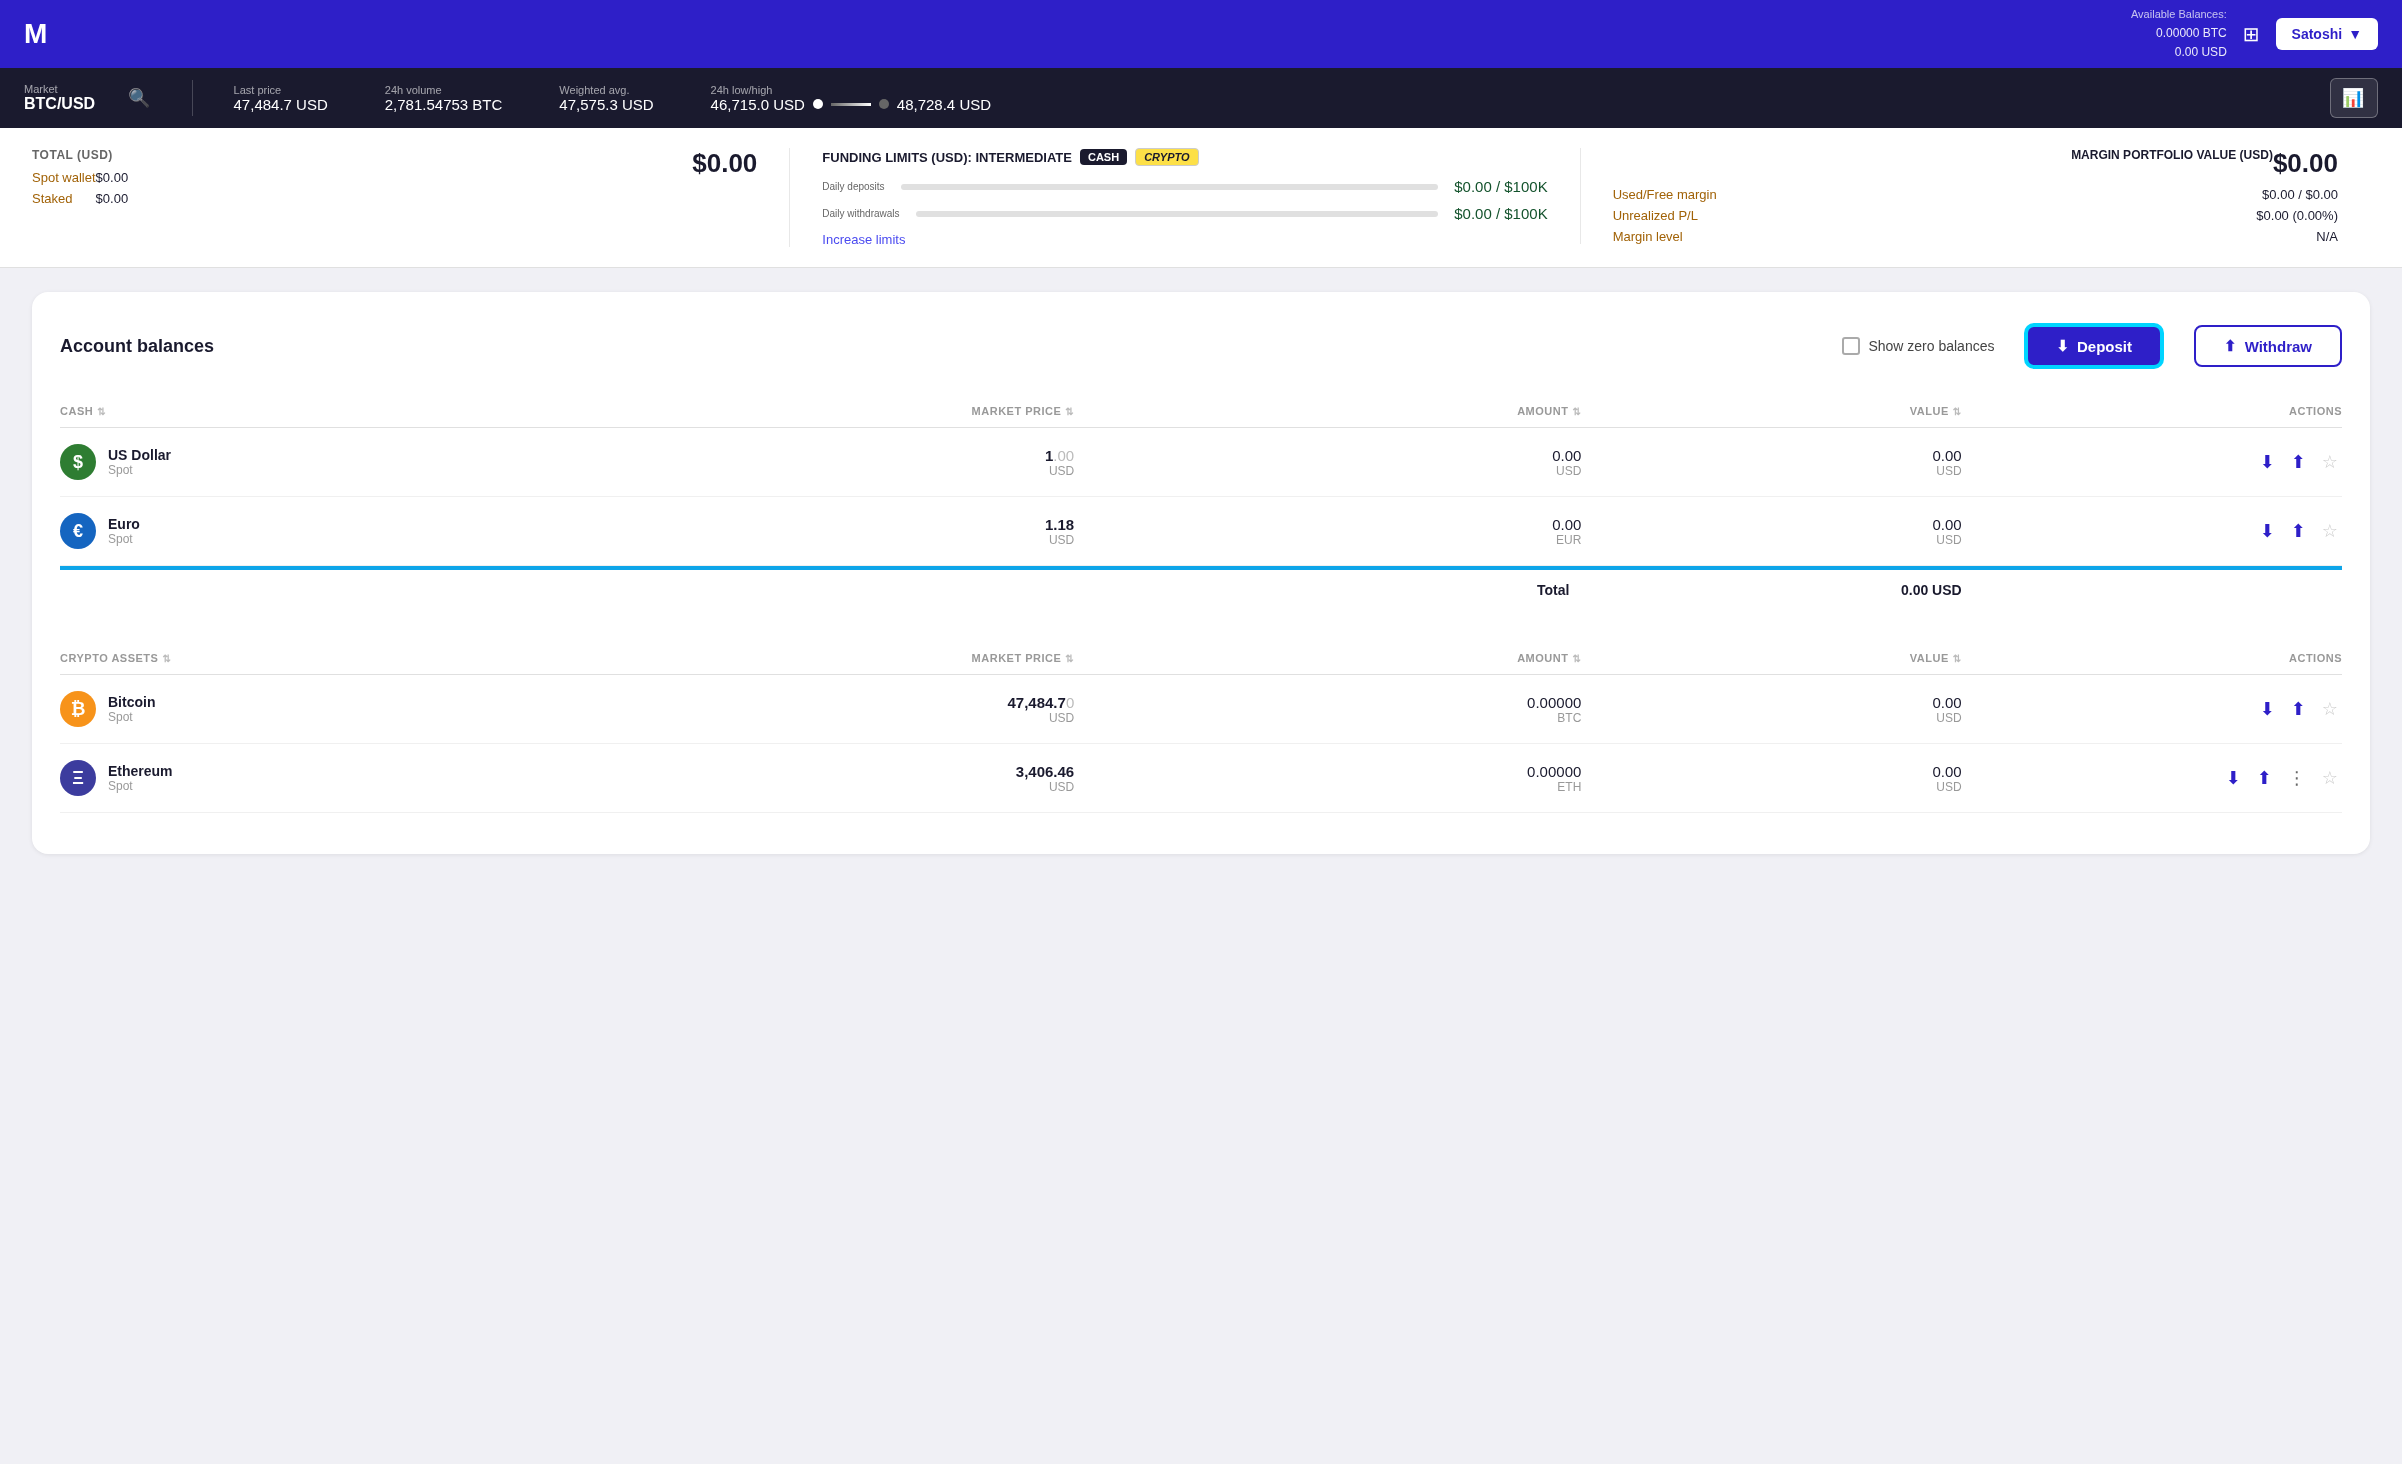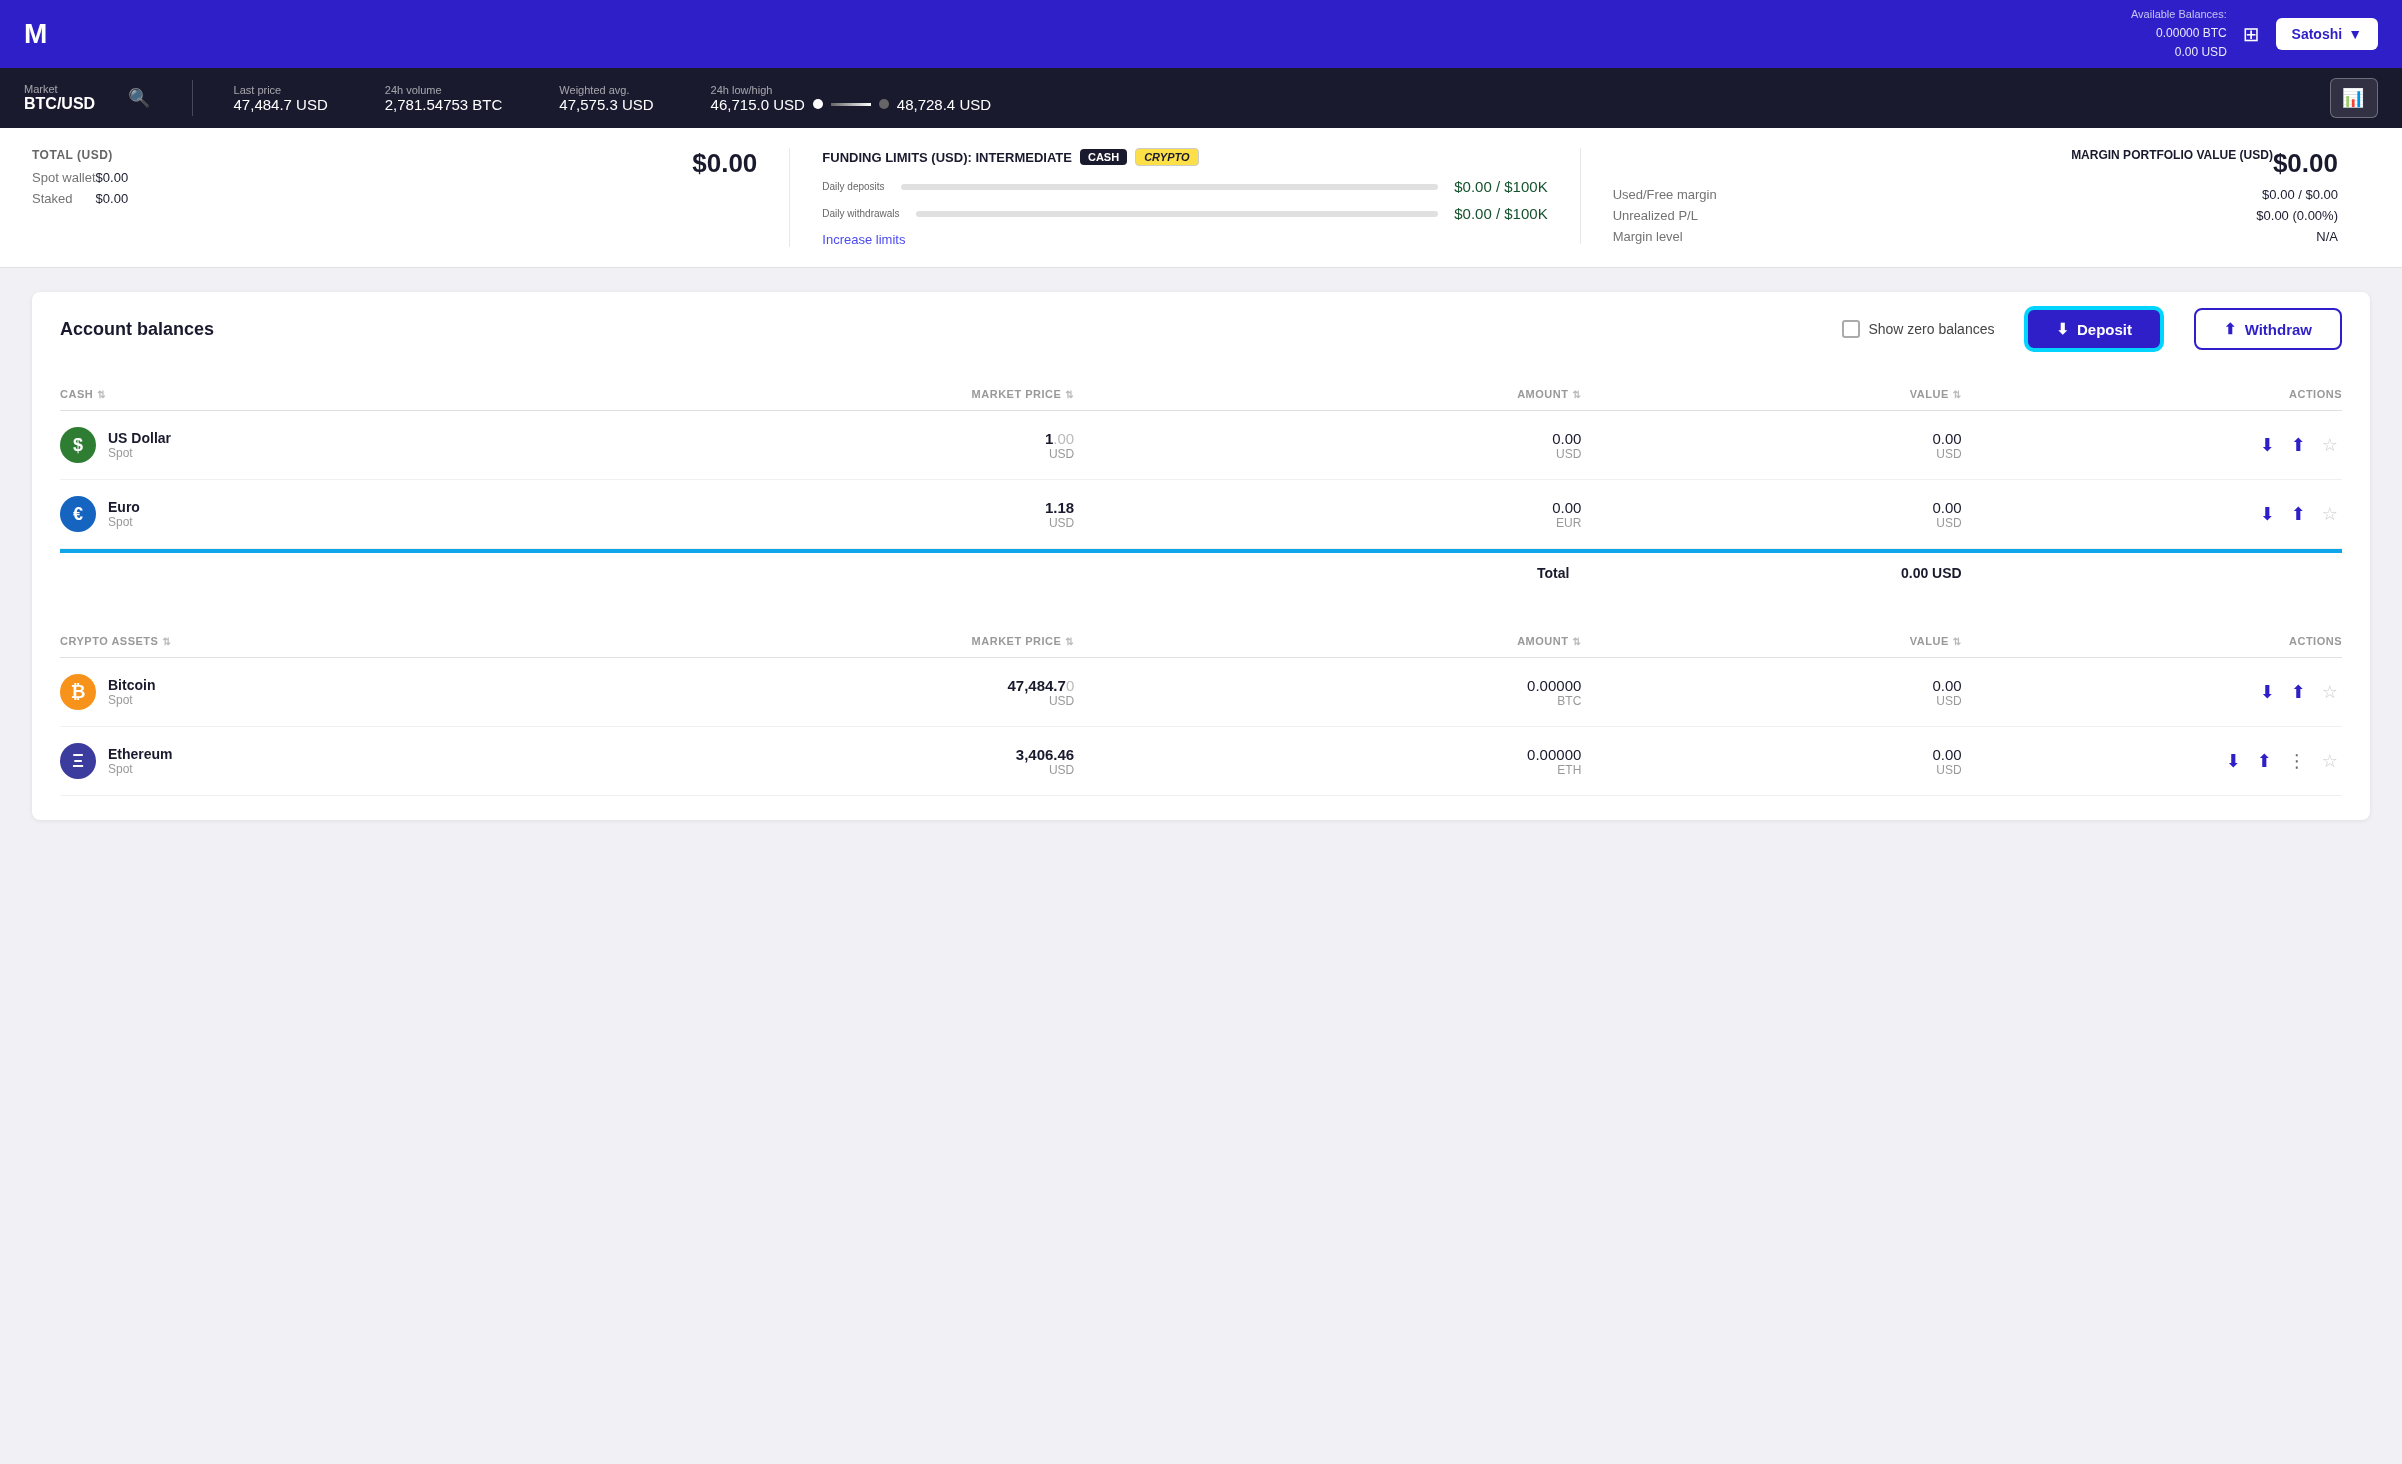--- a/index.html
+++ b/index.html
@@ -150,21 +150,21 @@
       flex: 1;
       padding-right: 32px;
     }
     .summary-section + .summary-section {
       border-left: 1px solid #e8e8e8;
       padding-left: 32px;
     }
     .summary-title { font-size: 12px; color: #666; font-weight: 600; text-transform: uppercase; letter-spacing: 0.5px; margin-bottom: 8px; }
     .summary-total { font-size: 26px; font-weight: 700; color: #1a1a2e; }
     .summary-row { display: flex; justify-content: space-between; font-size: 13px; color: #444; margin-top: 6px; }
-    .summary-row .label { color: #737373; }
+    .summary-row .label { color: #a16207; }
     .summary-row .val { color: #1a1a2e; }
     .funding-limits-title {
       font-size: 13px; font-weight: 700; text-transform: uppercase; color: #1a1a2e; margin-bottom: 12px;
       display: flex; align-items: center; gap: 8px;
     }
     .badge {
       display: inline-block;
       padding: 2px 8px;
       border-radius: 4px;
       font-size: 11px;
@@ -180,22 +180,22 @@
     .limit-value { font-size: 15px; color: #14532d; white-space: nowrap; }
     .increase-limits { color: #4a4af0; font-size: 13px; cursor: pointer; margin-top: 4px; display: block; }
     .margin-title { font-size: 12px; font-weight: 700; text-transform: uppercase; color: #1a1a2e; margin-bottom: 8px; }
 
     
     .main-content {
       padding: 24px 32px;
     }
     .account-balances-card {
       background: white;
-      border-radius: 8px;
-      padding: 16px 28px;
+      border-radius: 16px;
+      padding: 33px 28px;
       box-shadow: 0 1px 4px rgba(0,0,0,0.08);
     }
     .card-header {
       display: flex;
       align-items: center;
       justify-content: space-between;
       margin-bottom: 28px;
     }
     .card-title { font-size: 18px; font-weight: 700; color: #1a1a2e; }
     .card-actions { display: flex; align-items: center; gap: 32px; }

